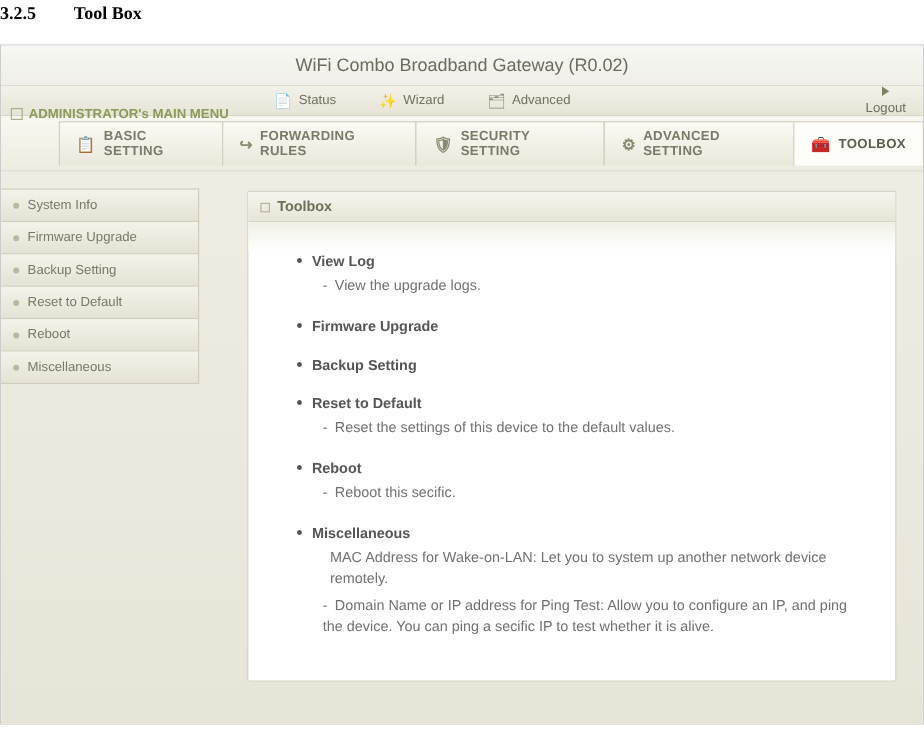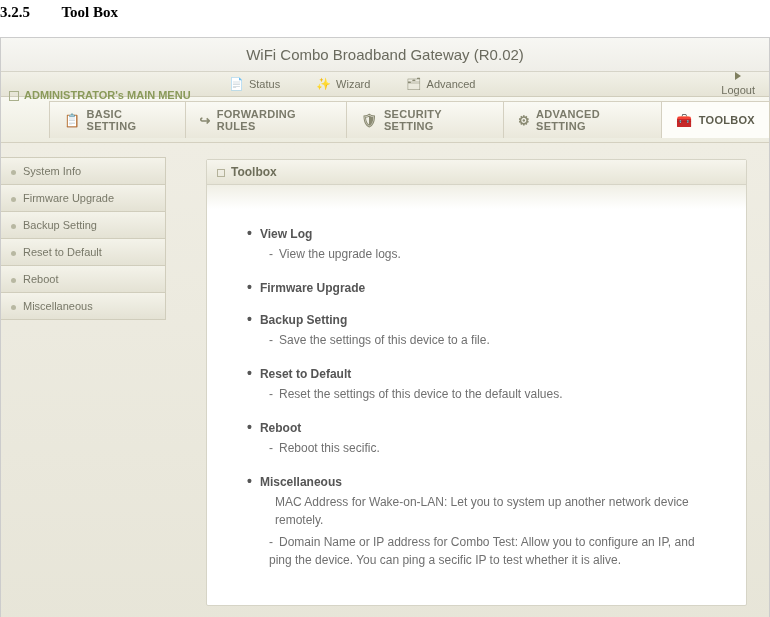--- a/index.html
+++ b/index.html
@@ -51,21 +51,21 @@
   }
   .panel-hdr {
     background: linear-gradient(#f6f5ed, #e7e5d7);
     padding:5px 10px; font-size:12px; color:#6e6e5a; font-weight:bold;
     border-bottom:1px solid #d6d4c6;
   }
   .panel-hdr .sq { display:inline-block; width:8px; height:8px; border:1px solid #b4b29a; margin-right:6px; vertical-align:middle; }
   .panel-grad {
     height:24px; background: linear-gradient(#f0efe5, #ffffff);
   }
-  .panel-body { padding: 0 30px 20px 40px; font-size:12px; color:#555;margin-top:16px; }
+  .panel-body { padding: 0 30px 20px 40px; font-size:12px; color:#555; }
   .item { margin-bottom:16px; }
   .item-title { font-weight:bold; color:#555; }
   .item-title::before { content:"\2022"; font-size:14px; margin-right:8px; }
   .item-desc { padding-left:22px; color:#707070; margin-top:4px; line-height:1.5; }
   .item-desc.dash::before { content:"-"; margin-right:6px; }
   .item-desc.nodash { padding-left:28px; }
 </style>
 </head>
 <body>
 
@@ -147,33 +147,32 @@
         <div class="panel-body" id="panel-body">
             <div class="item">
               <div class="item-title">View Log</div>
               <div class="item-desc dash">View the upgrade logs.</div>
             </div>
             <div class="item">
               <div class="item-title">Firmware Upgrade</div>
             </div>
             <div class="item">
               <div class="item-title">Backup Setting</div>
-              <div class="item-desc dash">Save the settings of this device to a file.</div>
             </div>
             <div class="item">
               <div class="item-title">Reset to Default</div>
               <div class="item-desc dash">Reset the settings of this device to the default values.</div>
             </div>
             <div class="item">
               <div class="item-title">Reboot</div>
               <div class="item-desc dash">Reboot this secific.</div>
             </div>
             <div class="item">
               <div class="item-title">Miscellaneous</div>
               <div class="item-desc nodash">MAC Address for Wake-on-LAN: Let you to system up another network device remotely.</div>
-              <div class="item-desc dash">Domain Name or IP address for Combo Test: Allow you to configure an IP, and ping the device. You can ping a secific IP to test whether it is alive.</div>
+              <div class="item-desc dash">Domain Name or IP address for Ping Test: Allow you to configure an IP, and ping the device. You can ping a secific IP to test whether it is alive.</div>
             </div>
           </div>
       </div>
     </div>
   </div>
 
 </div>
 
 </body></html>

